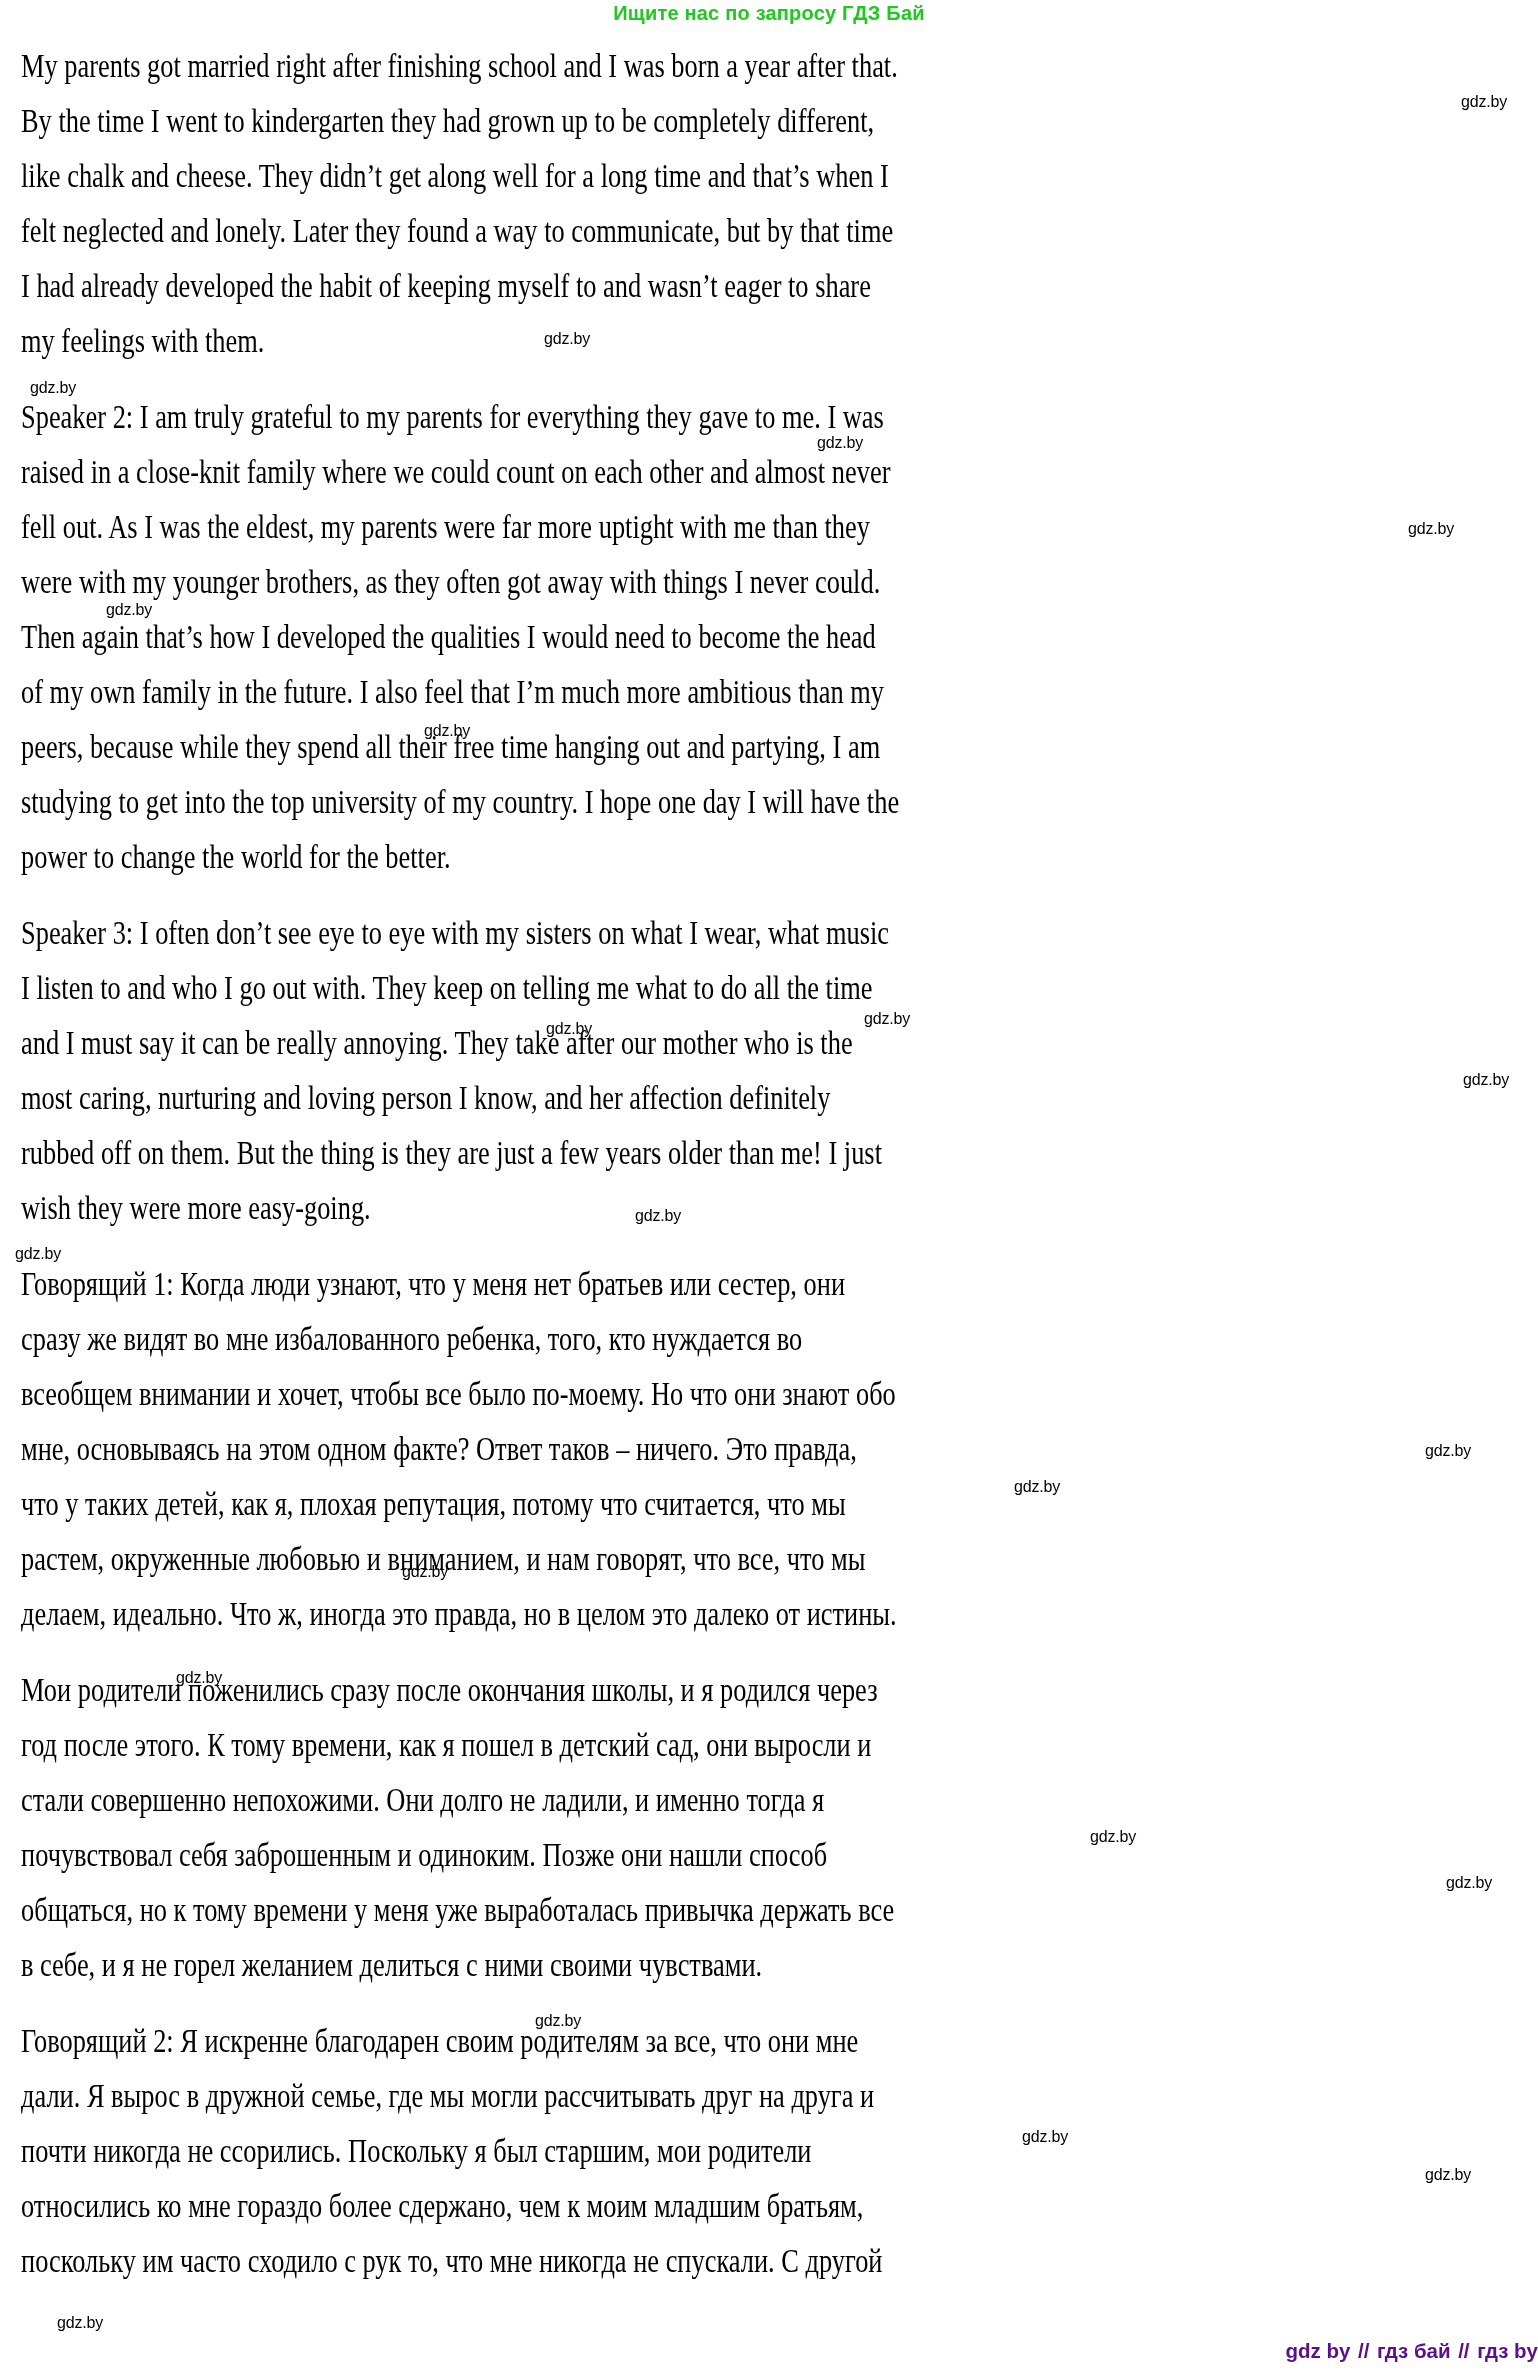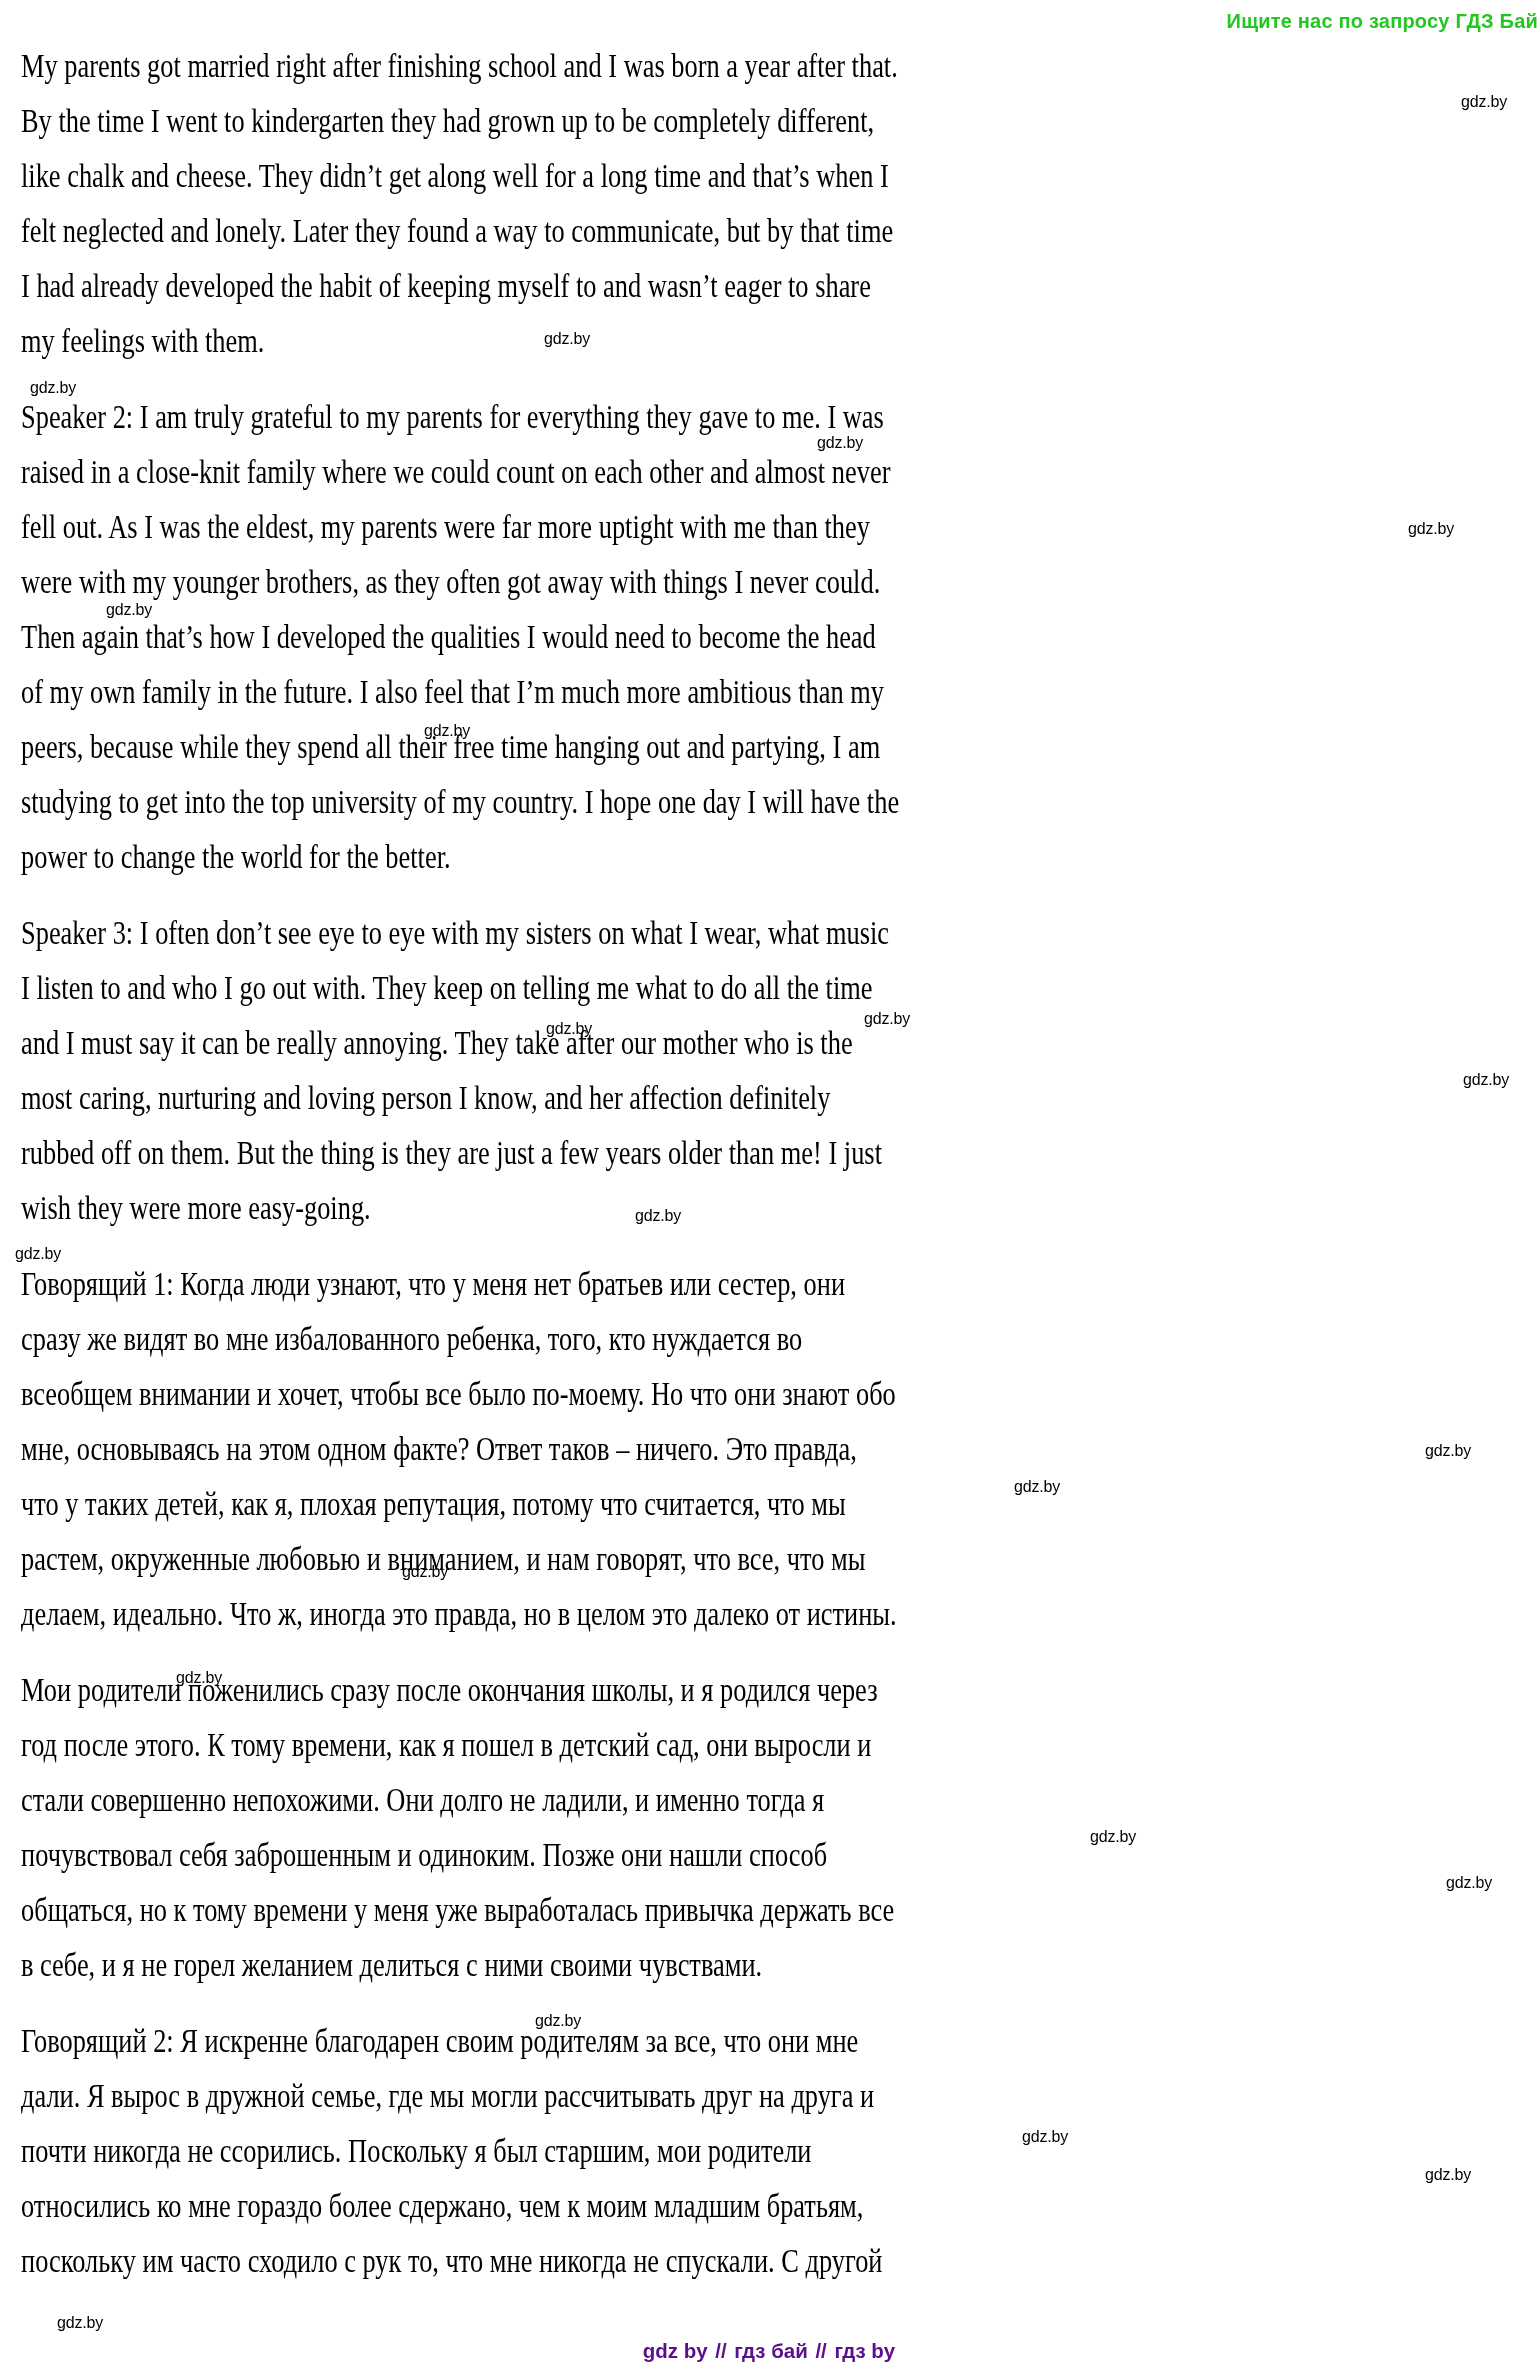--- a/index.html
+++ b/index.html
@@ -14,37 +14,36 @@
     font-family: "Liberation Serif", "DejaVu Serif", serif;
     overflow: hidden;
   }
 
   
   #promo-header {
     position: absolute;
     top: 1.5px;
     left: 0;
     width: 1538px;
-    text-align: right;
+    text-align: center;
     font-family: "Liberation Sans", "DejaVu Sans", sans-serif;
     font-weight: bold;
     font-size: 20px;
     color: #22c722;
     letter-spacing: 0.2px;
     white-space: nowrap;
-    margin-top: 8px;
   }
 
   
   #promo-footer {
     position: absolute;
     bottom: 13.6px;
     left: 0;
     width: 1538px;
-    text-align: center;
+    text-align: right;
     font-family: "Liberation Sans", "DejaVu Sans", sans-serif;
     font-weight: bold;
     font-size: 20.5px;
     color: #5b0f8b;
     white-space: nowrap;
   }
   #promo-footer .sep { color: #5b0f8b; padding: 0 7.6px; }
 
   
   #content {

